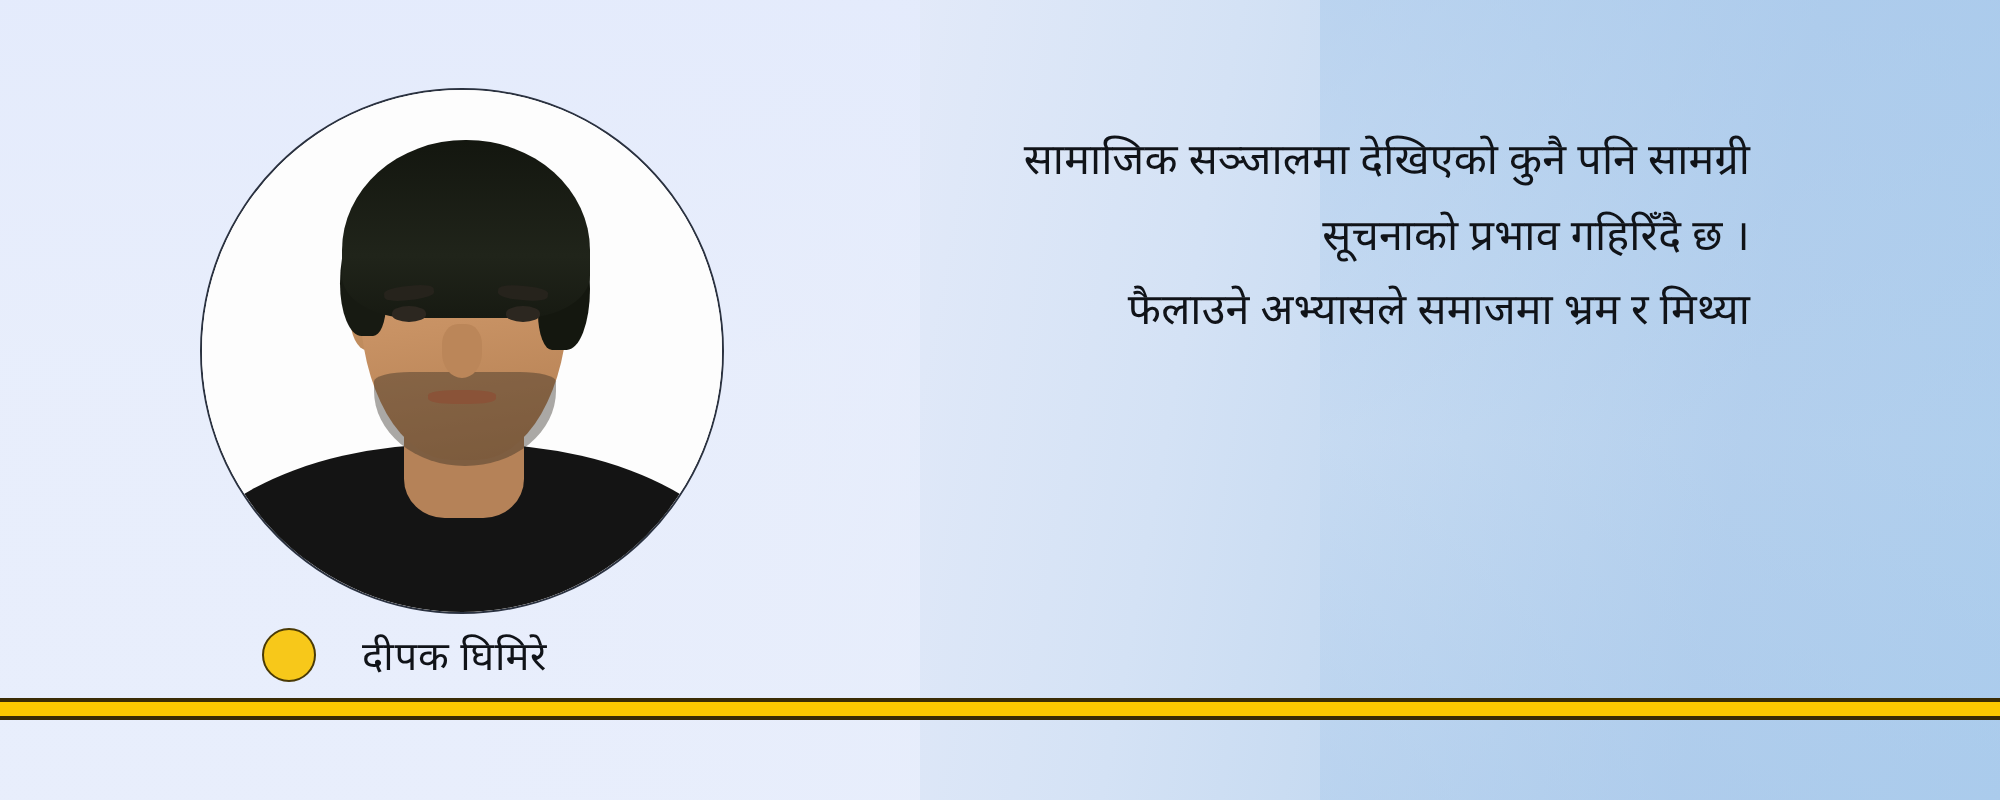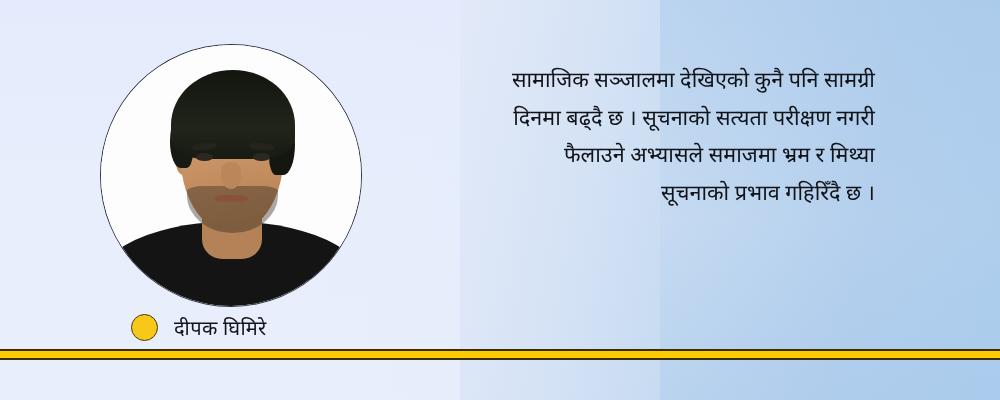--- a/index.html
+++ b/index.html
@@ -233,21 +233,21 @@
     white-space: nowrap;
   }
 
   
   #attribution {
     position: absolute;
     left: 131px;
     top: 314px;
     display: flex;
     align-items: center;
-    gap: 16px;
+    gap: 23px;
   }
   #author-bullet {
     width: 27px;
     height: 27px;
     border-radius: 50%;
     background: #f7c81a;
     border: 1.6px solid #4a3a06;
     box-sizing: border-box;
   }
   #author-name {
@@ -297,23 +297,22 @@
       <div class="brow-r"></div>
       <div class="eye-l"></div>
       <div class="eye-r"></div>
       <div class="nose"></div>
       <div class="mouth"></div>
     </div>
   </div>
 
   <div id="quote-text">
     <span class="qline">सामाजिक सञ्जालमा देखिएको कुनै पनि सामग्री</span>
-    <span class="qline">दिनमा बढ्दै छ । सूचनाको सत्यता परीक्षण नगरी</span>
+    <span class="qline">सूचनाको प्रभाव गहिरिँदै छ ।</span>
     <span class="qline">फैलाउने अभ्यासले समाजमा भ्रम र मिथ्या</span>
-    <span class="qline">सूचनाको प्रभाव गहिरिँदै छ ।</span>
   </div>
 
   <div id="attribution">
     <span id="author-bullet"></span>
     <span id="author-name">दीपक घिमिरे</span>
   </div>
 
   <div id="gold-rule"></div>
 
 </div>

